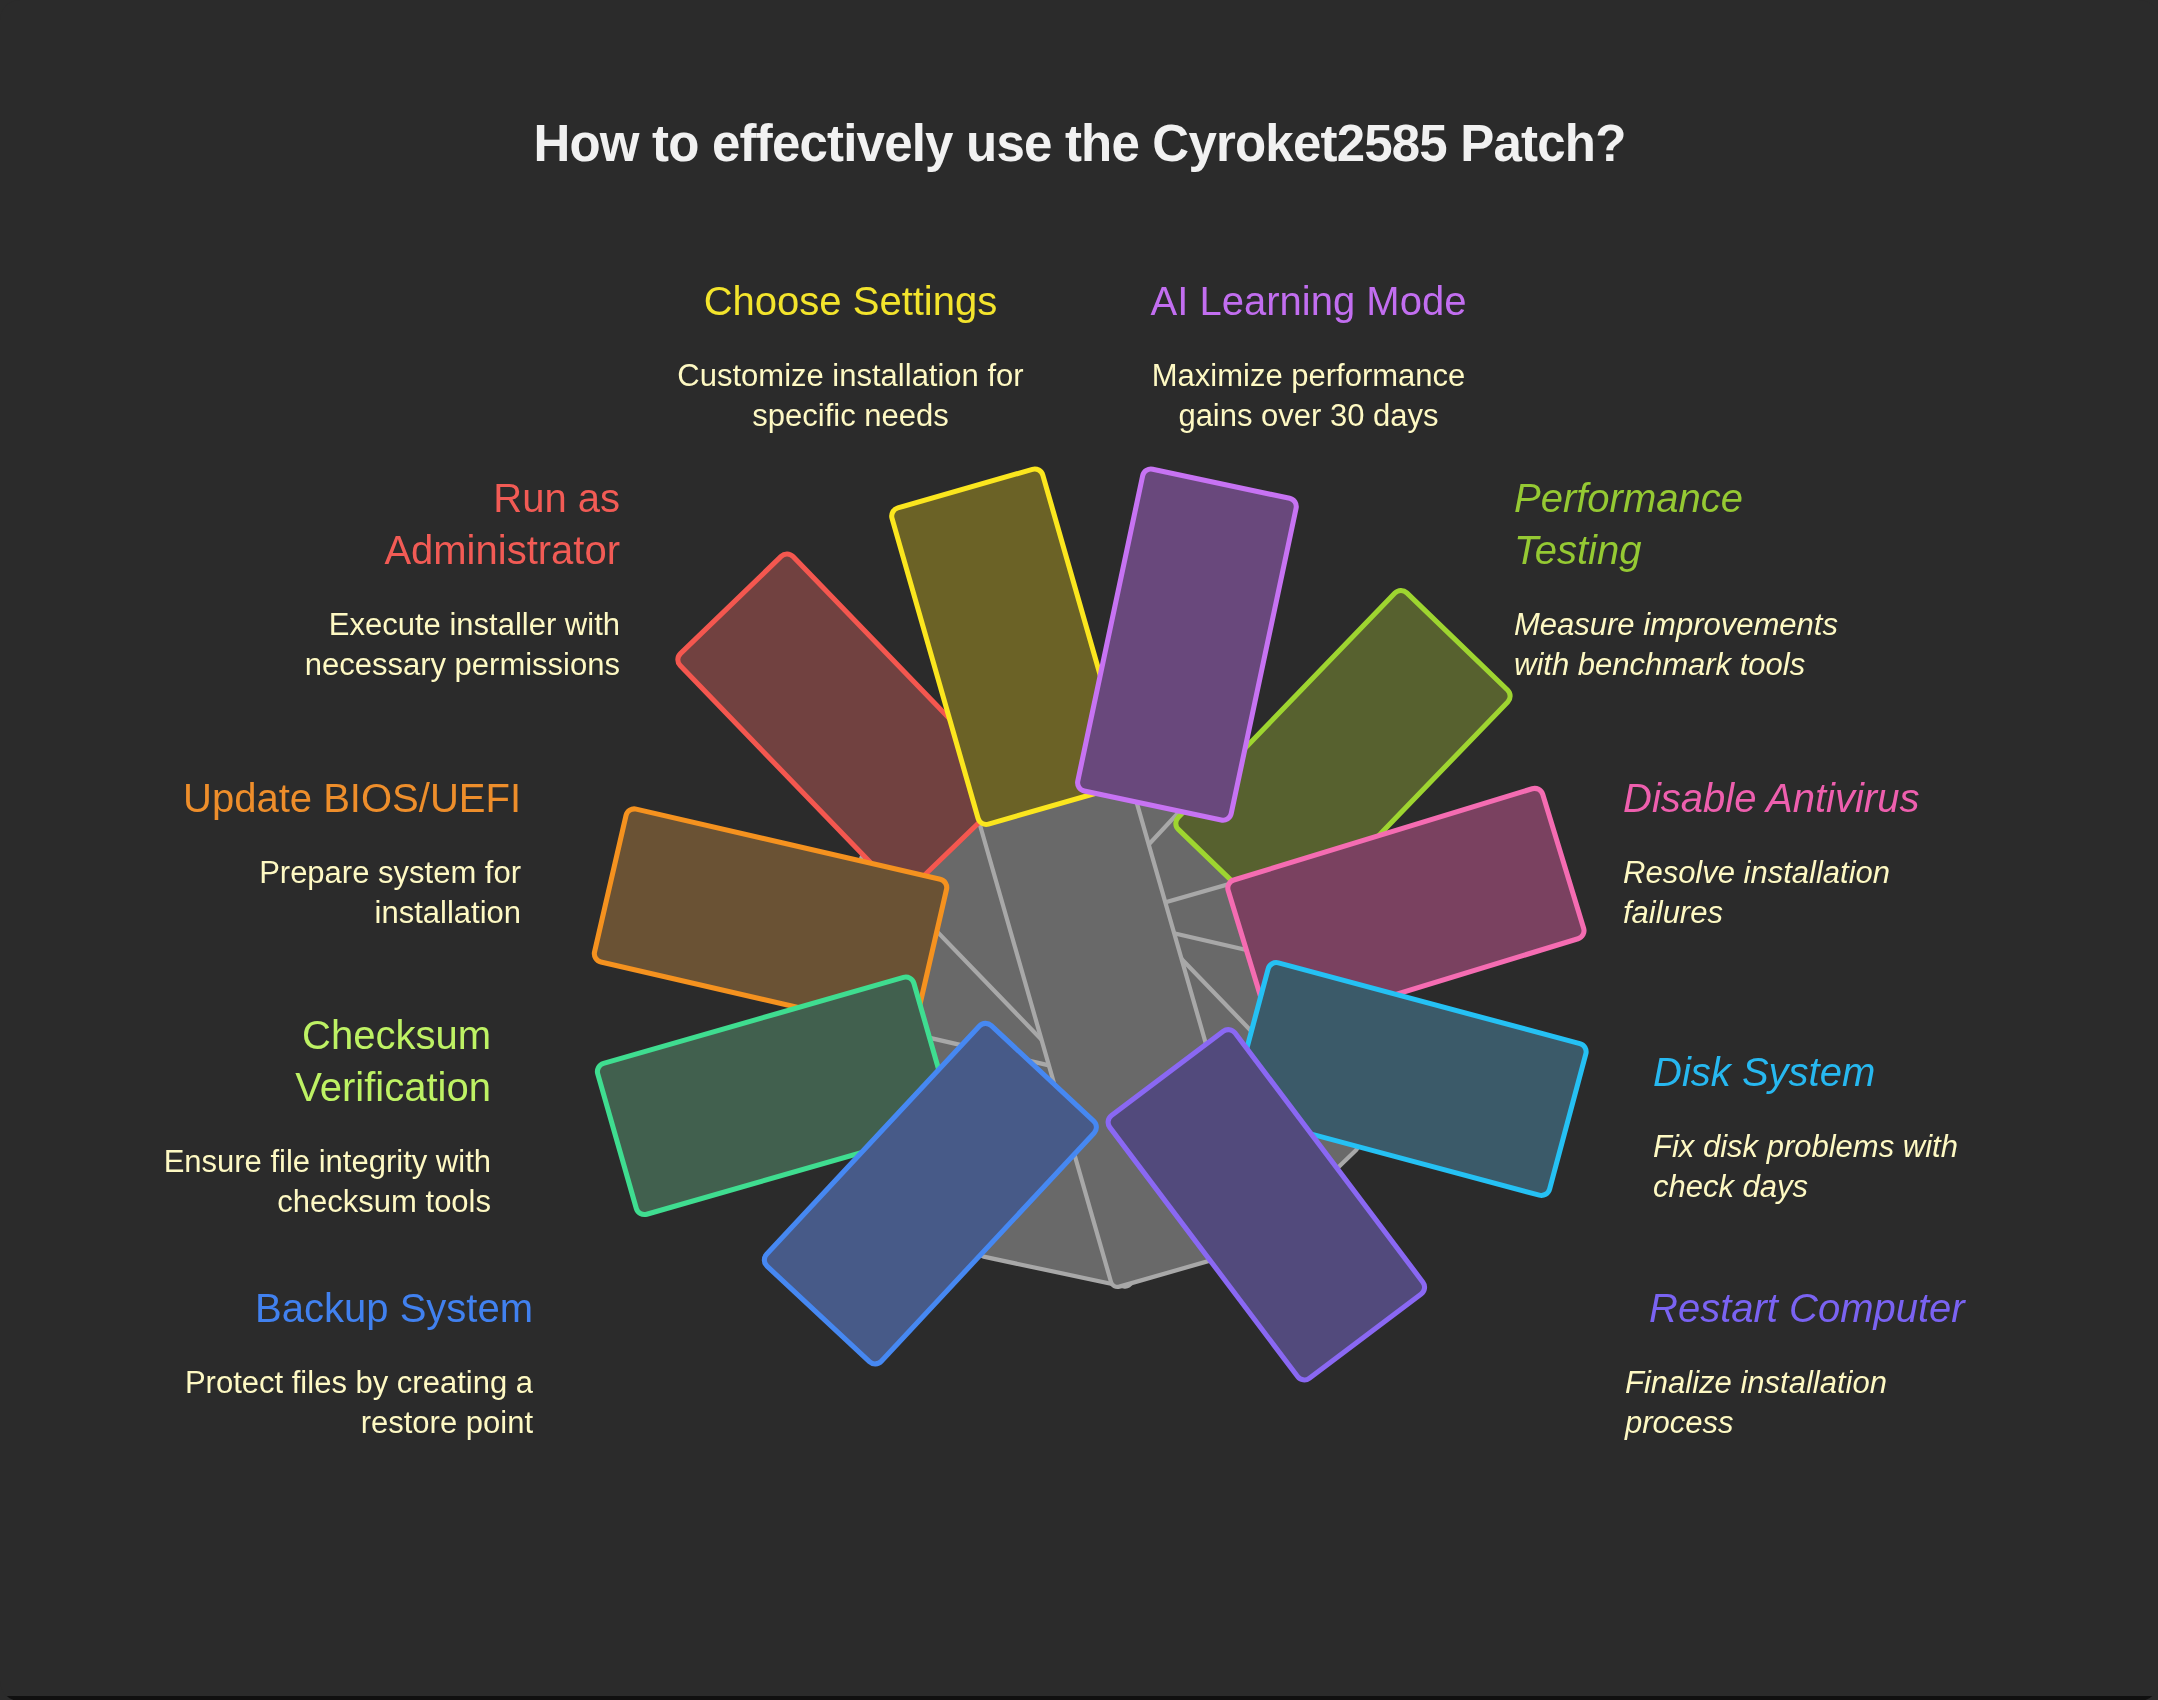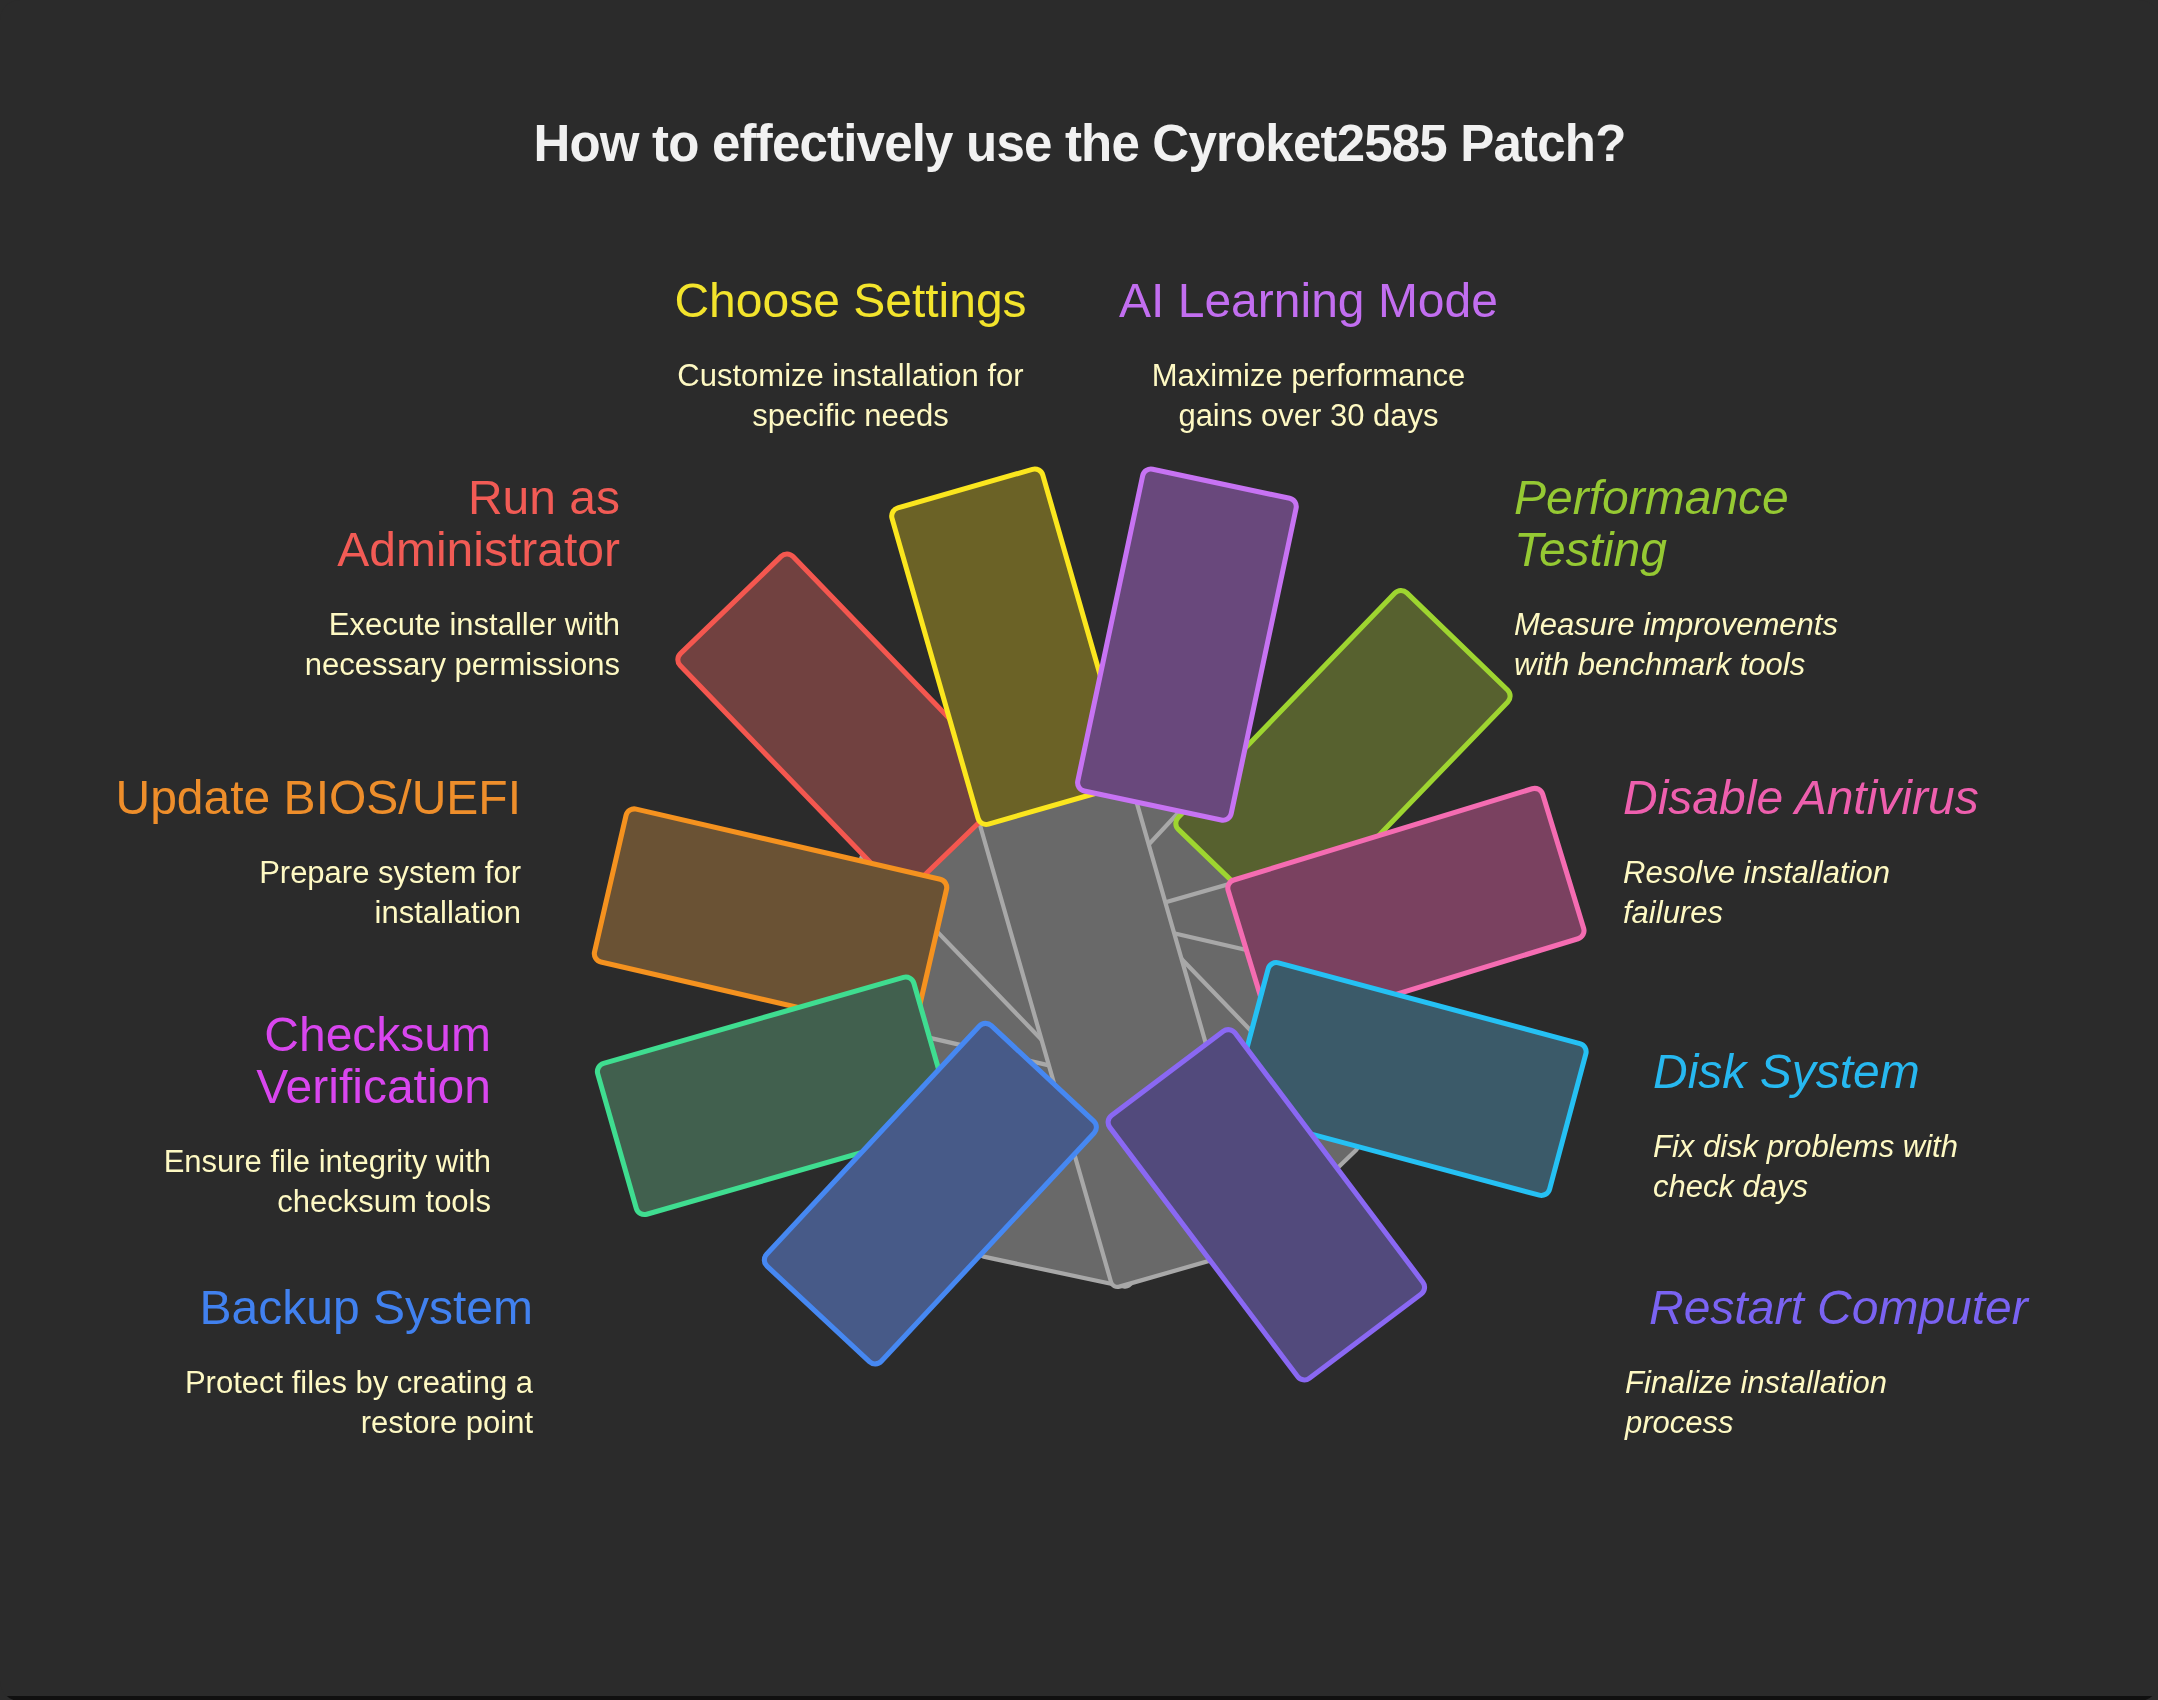--- a/index.html
+++ b/index.html
@@ -30,21 +30,21 @@
   }
   #pinwheel {
     position: absolute;
     top: 0;
     left: 0;
   }
   .step {
     position: absolute;
   }
   .step-label {
-    font-size: 48px;
+    font-size: 40px;
     line-height: 52px;
     font-weight: 500;
     white-space: pre-line;
   }
   .step-desc {
     margin-top: 29px;
     font-size: 31px;
     line-height: 40px;
     font-weight: 400;
     color: #fef9c3;
@@ -111,21 +111,21 @@
 necessary permissions</div>
   </div>
 
   <div class="step align-right" style="right:1638px; top:772px;">
     <div class="step-label" style="color: rgb(238, 142, 43);">Update BIOS/UEFI</div>
     <div class="step-desc">Prepare system for
 installation</div>
   </div>
 
   <div class="step align-right" style="right:1668px; top:1009px;">
-    <div class="step-label" style="color: #d946ef;">Checksum
+    <div class="step-label" style="color: #bef264;">Checksum
 Verification</div>
     <div class="step-desc">Ensure file integrity with
 checksum tools</div>
   </div>
 
   <div class="step align-right" style="right:1626px; top:1282px;">
     <div class="step-label" style="color: rgb(65, 129, 239);">Backup System</div>
     <div class="step-desc">Protect files by creating a
 restore point</div>
   </div>

